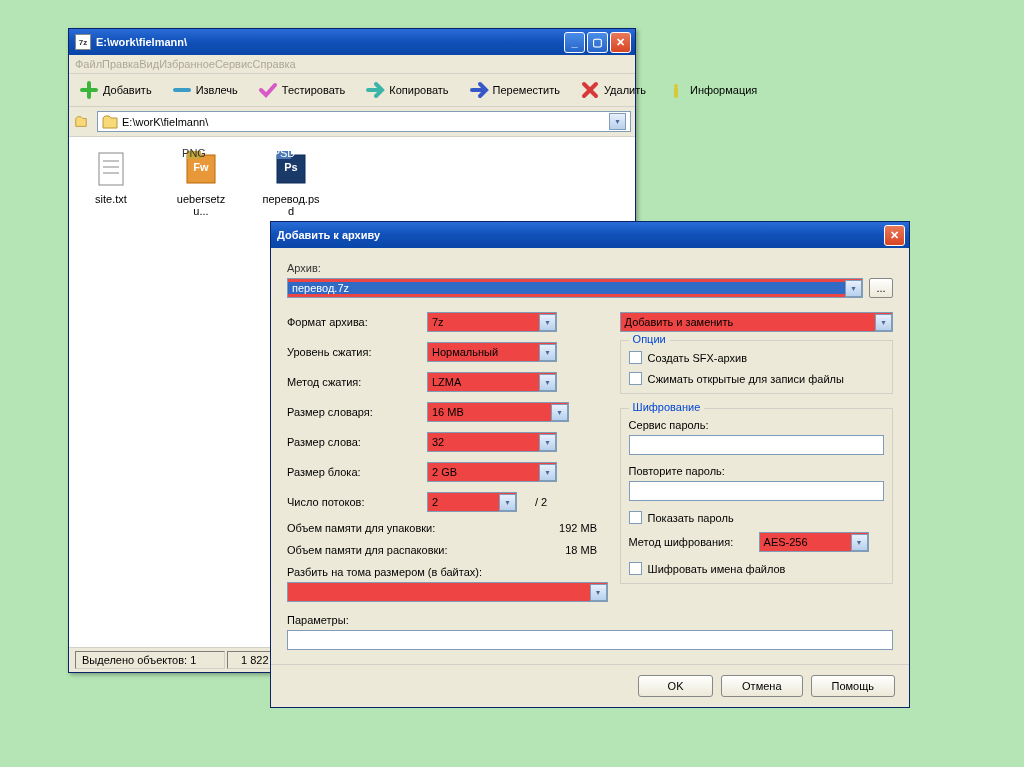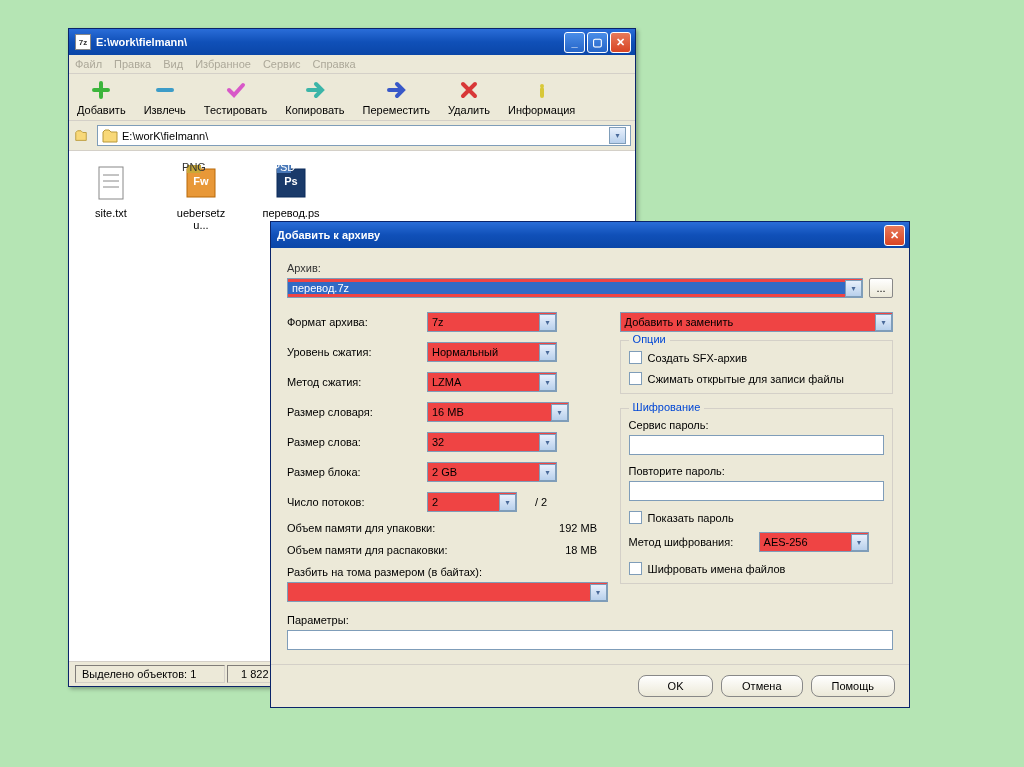--- a/index.html
+++ b/index.html
@@ -4,23 +4,23 @@
 <style>
 *{margin:0;padding:0;box-sizing:border-box;font-family:Tahoma,sans-serif;font-size:11px}
 body{background:#b5e5b4;width:1024px;height:767px;position:relative;overflow:hidden}
 .window{position:absolute;background:#ece9d8;border:1px solid #0a246a;box-shadow:2px 2px 4px rgba(0,0,0,0.3)}
 .titlebar{background:linear-gradient(to bottom,#2a6dd8,#1050b8,#0a46a8);color:#fff;padding:4px 4px 4px 6px;display:flex;align-items:center;font-weight:bold;height:26px}
 .titlebar-icon{width:16px;height:16px;background:#fff;margin-right:5px;display:flex;align-items:center;justify-content:center;border:1px solid #888;font-size:8px;color:#333}
 .titlebar-text{flex:1}
 .titlebar-btns{display:flex;gap:2px}
 .tb-btn{width:21px;height:21px;background:linear-gradient(to bottom,#4a8de8,#2565c8);border:1px solid #fff;border-radius:3px;display:flex;align-items:center;justify-content:center;color:#fff;font-weight:bold;cursor:pointer}
 .tb-close{background:linear-gradient(to bottom,#e87a5a,#d84524)}
-.menubar{background:#ece9d8;padding:3px 6px;display:flex;gap:12px;color:#aca899;border-bottom:1px solid #d4d0c8}
+.menubar{background:#ece9d8;padding:3px 6px;display:flex;color:#aca899;border-bottom:1px solid #d4d0c8}
 .toolbar{background:#ece9d8;padding:4px 8px;display:flex;gap:18px;border-bottom:1px solid #d4d0c8}
-.tool-btn{display:flex;flex-direction:column;align-items:center;gap:2px;cursor:pointer}
+.tool-btn{display:flex;flex-direction:row;align-items:center;gap:2px;cursor:pointer}
 .tool-icon{width:24px;height:24px;display:flex;align-items:center;justify-content:center}
 .pathbar{background:#ece9d8;padding:4px;display:flex;align-items:center;gap:4px;border-bottom:1px solid #d4d0c8}
 .path-input{flex:1;display:flex;align-items:center;border:1px solid #7f9db9;background:#fff;padding:2px 4px;height:21px}
 .folder-icon{width:16px;height:14px;margin-right:4px}
 .dropdown-arrow{width:17px;height:17px;background:linear-gradient(to bottom,#e8f0fc,#b8d0ec);border:1px solid #7f9db9;display:flex;align-items:center;justify-content:center;font-size:8px;color:#4a6a9a}
 .file-area{background:#fff;padding:12px;display:flex;gap:30px;height:510px}
 .file-item{display:flex;flex-direction:column;align-items:center;gap:4px;width:60px}
 .file-icon{width:40px;height:40px;display:flex;align-items:center;justify-content:center}
 .file-label{text-align:center;word-break:break-all}
 .statusbar{background:#ece9d8;border-top:1px solid #d4d0c8;padding:3px 6px;display:flex;font-size:11px}
@@ -32,21 +32,21 @@
 .combo{display:flex;border:1px solid #7f9db9;background:#ef4444;height:20px;align-items:center}
 .combo-text{flex:1;padding:0 4px}
 .combo-selected{background:#316ac5;color:#fff}
 .row{display:flex;align-items:center;margin-bottom:10px}
 .left-col{width:340px}
 .right-col{width:290px;margin-left:12px}
 .groupbox{border:1px solid #d4d0c8;padding:10px 8px 8px;margin-top:6px;position:relative}
 .groupbox-title{position:absolute;top:-8px;left:8px;background:#ece9d8;padding:0 4px;color:#0046d5}
 .checkbox-row{display:flex;align-items:center;gap:6px;margin-bottom:8px}
 .checkbox{width:13px;height:13px;border:1px solid #7f9db9;background:#fff}
-.btn{background:linear-gradient(to bottom,#fff,#ece9d8);border:1px solid #888;padding:4px 20px;border-radius:8px;cursor:pointer;min-width:75px;text-align:center}
+.btn{background:linear-gradient(to bottom,#fff,#ece9d8);border:1px solid #888;padding:4px 20px;border-radius:3px;cursor:pointer;min-width:75px;text-align:center}
 .btn-row{display:flex;justify-content:flex-end;gap:8px;padding:10px 14px;border-top:1px solid #d4d0c8;background:#ece9d8}
 .browse-btn{width:24px;height:20px;border:1px solid #888;background:linear-gradient(to bottom,#fff,#ece9d8);display:flex;align-items:center;justify-content:center;margin-left:6px;border-radius:2px}
 </style>
 </head>
 <body>
 
 <div class="window" style="left:68px;top:28px;width:568px">
   <div class="titlebar">
     <div class="titlebar-icon">7z</div>
     <div class="titlebar-text">E:\work\fielmann\</div>

